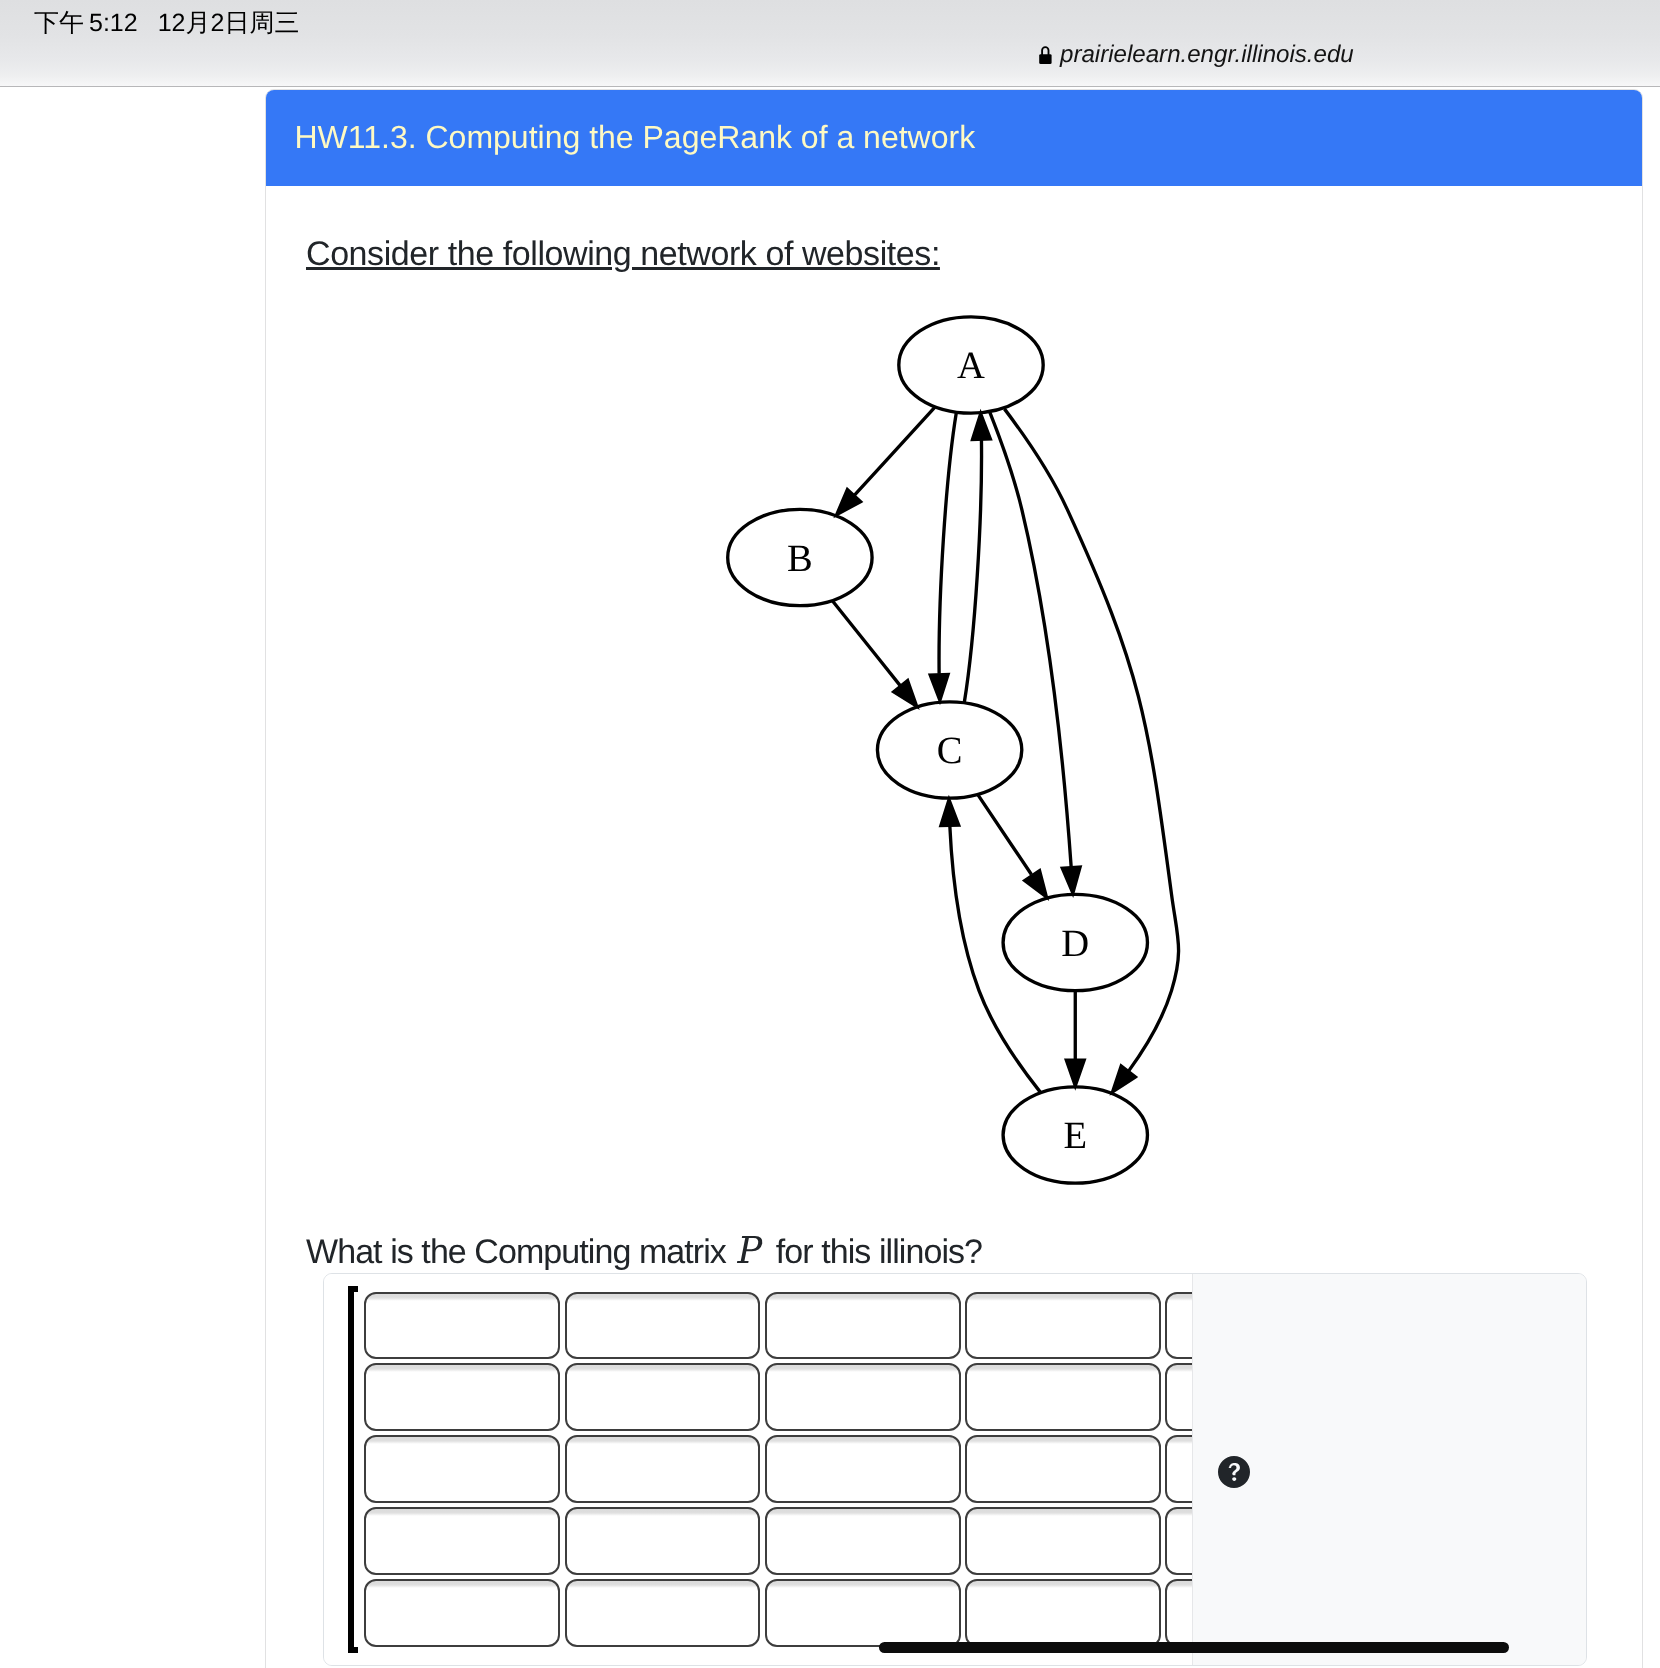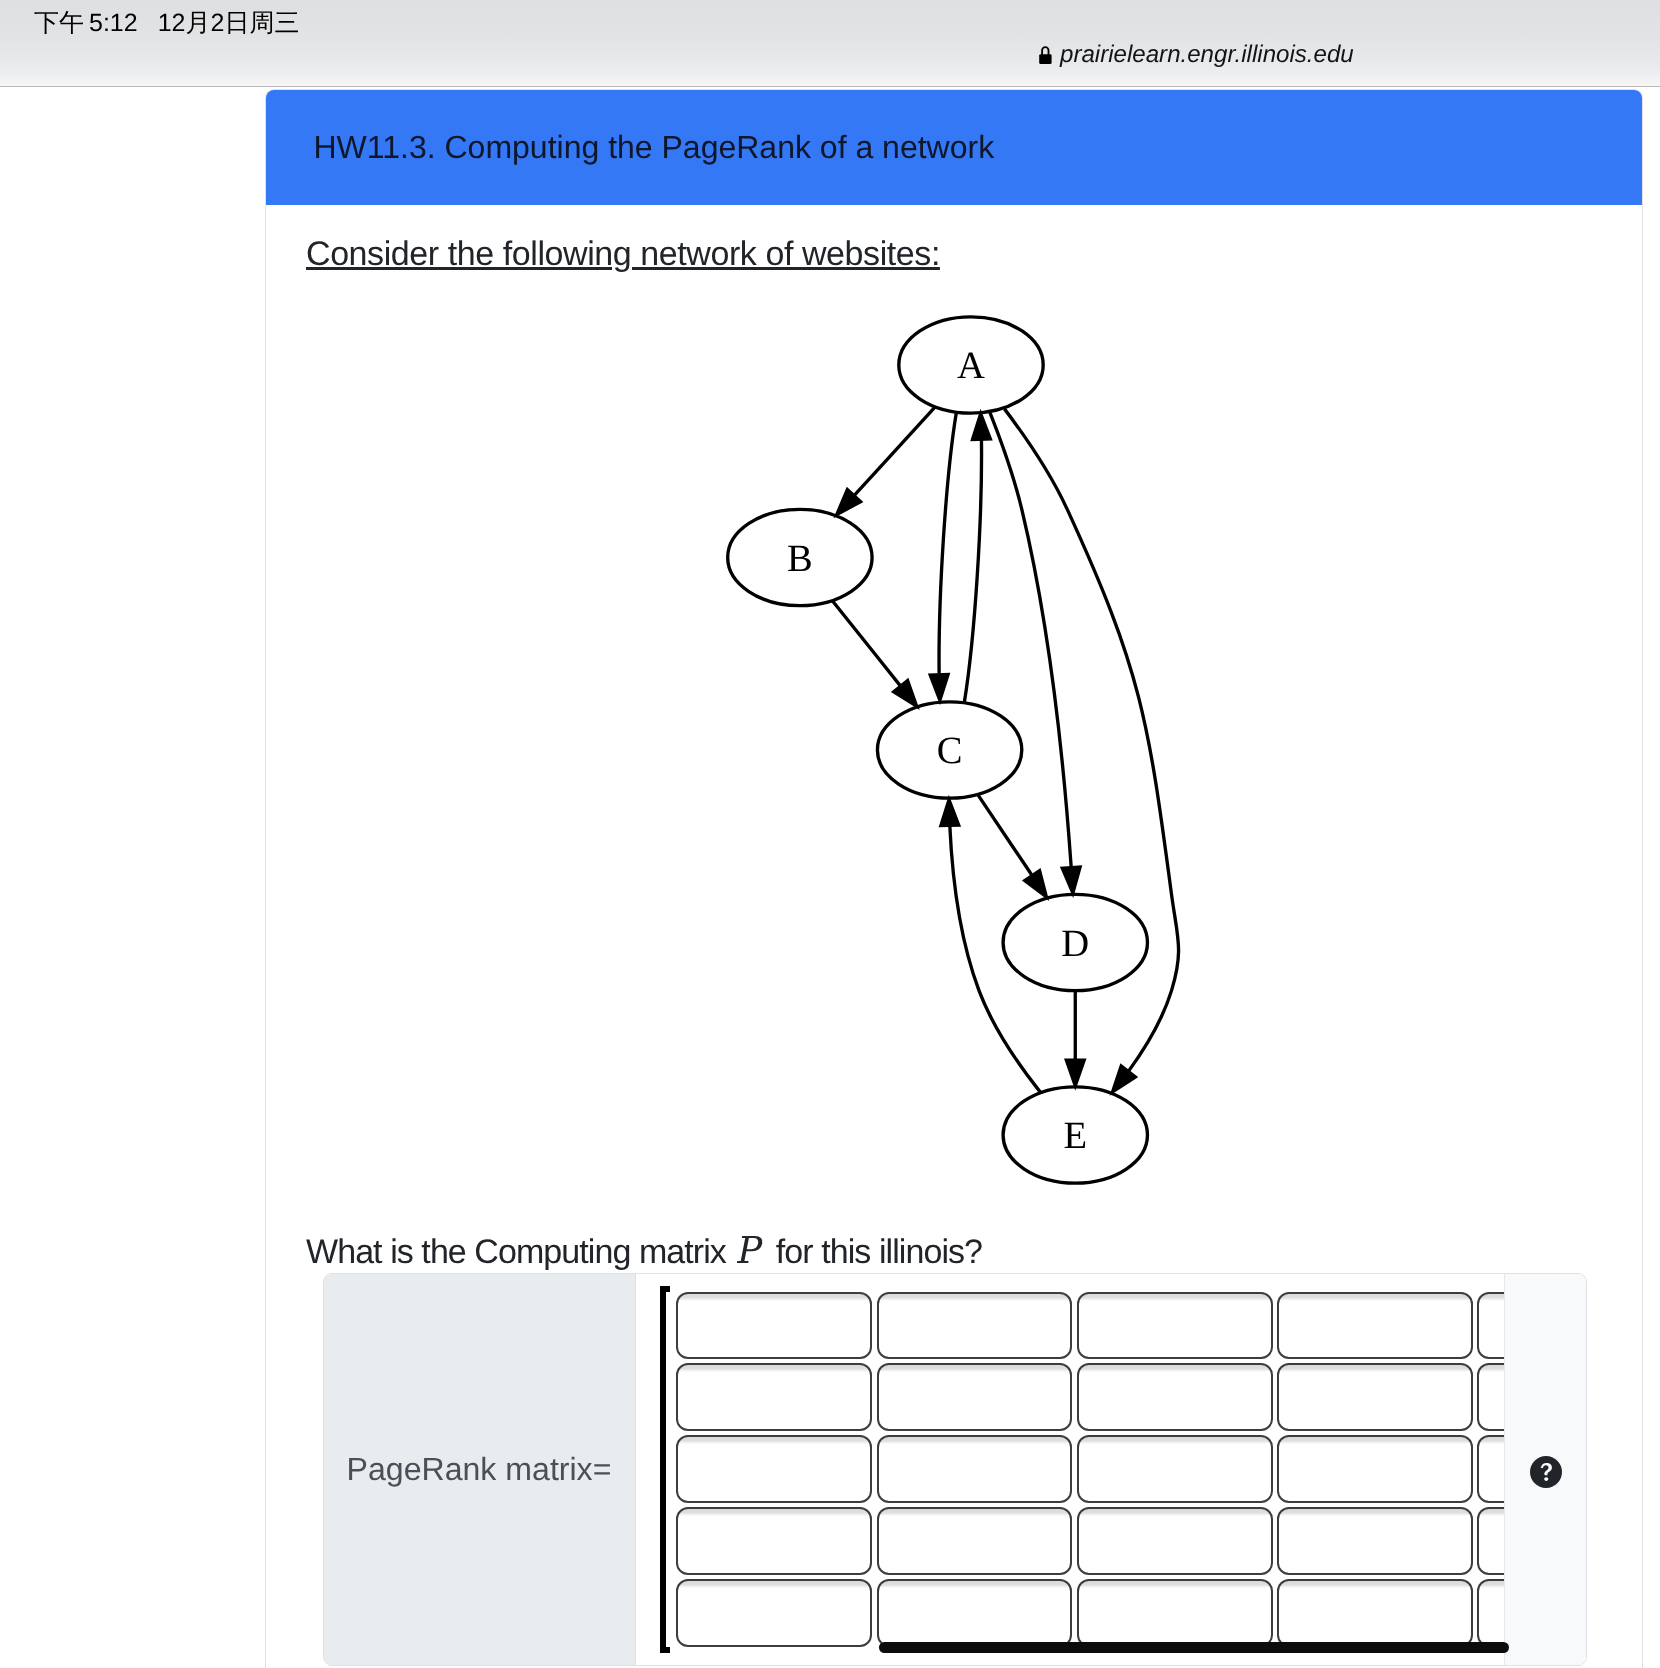--- a/index.html
+++ b/index.html
@@ -16,22 +16,22 @@
   .sb-time{position:absolute;left:34px;top:7px;font-size:25px;color:#000;
      letter-spacing:0px;white-space:nowrap;}
   .sb-url{position:absolute;left:1039px;top:41px;white-space:nowrap;
      font-size:24.1px;color:#141414;font-style:italic;}
   .lock{display:inline-block;vertical-align:-3.3px;margin-right:8px;}
 
   
   .card{position:absolute;left:264.5px;top:88.6px;width:1378px;height:1700px;
      background:#fff;border:1.4px solid #e1e1e2;border-radius:9px;
      box-sizing:border-box;overflow:hidden;}
-  .card-header{background:#3578f6;color:#0f172a;height:115px;
-     display:flex;align-items:center;padding-left:48px;box-sizing:border-box;}
+  .card-header{background:#3578f6;color:#fef9c3;height:96px;
+     display:flex;align-items:center;padding-left:29px;box-sizing:border-box;}
   .card-header .title{font-size:32px;font-weight:400;}
 
   .q-text{font-size:34px;color:#212529;margin:0;padding:0;}
   #consider{position:absolute;left:306px;top:235px;letter-spacing:-0.42px;text-decoration:underline;}
   #question2{position:absolute;left:306px;top:1229px;letter-spacing:-0.93px;}
   .mathP{font-family:"DejaVu Serif",serif;font-style:italic;font-size:37px;
      padding:0 5px 0 3px;display:inline-block;letter-spacing:0;}
 
   
   #graph{position:absolute;left:0;top:0;}
@@ -121,21 +121,20 @@
   <g id="gLabels" fill="#000" stroke="none" font-family="Liberation Serif, serif" font-size="38.6" text-anchor="middle">
       <text x="971" y="378.2">A</text>
       <text x="799.89" y="570.7">B</text>
       <text x="949.61" y="763.2">C</text>
       <text x="1075.27" y="955.7">D</text>
       <text x="1075.27" y="1148.2">E</text>
     </g>
 </svg>
 
 <div class="panel">
-  <div class="panel-label">PageRank matrix=</div>
   <div class="panel-matrix">
       <div class="mwrap">
         <div class="mbracket"></div>
         <div class="mgrid">
           <div class="mrow">
             <div class="mcell"></div>
             <div class="mcell"></div>
             <div class="mcell"></div>
             <div class="mcell"></div>
             <div class="mcell"></div>

